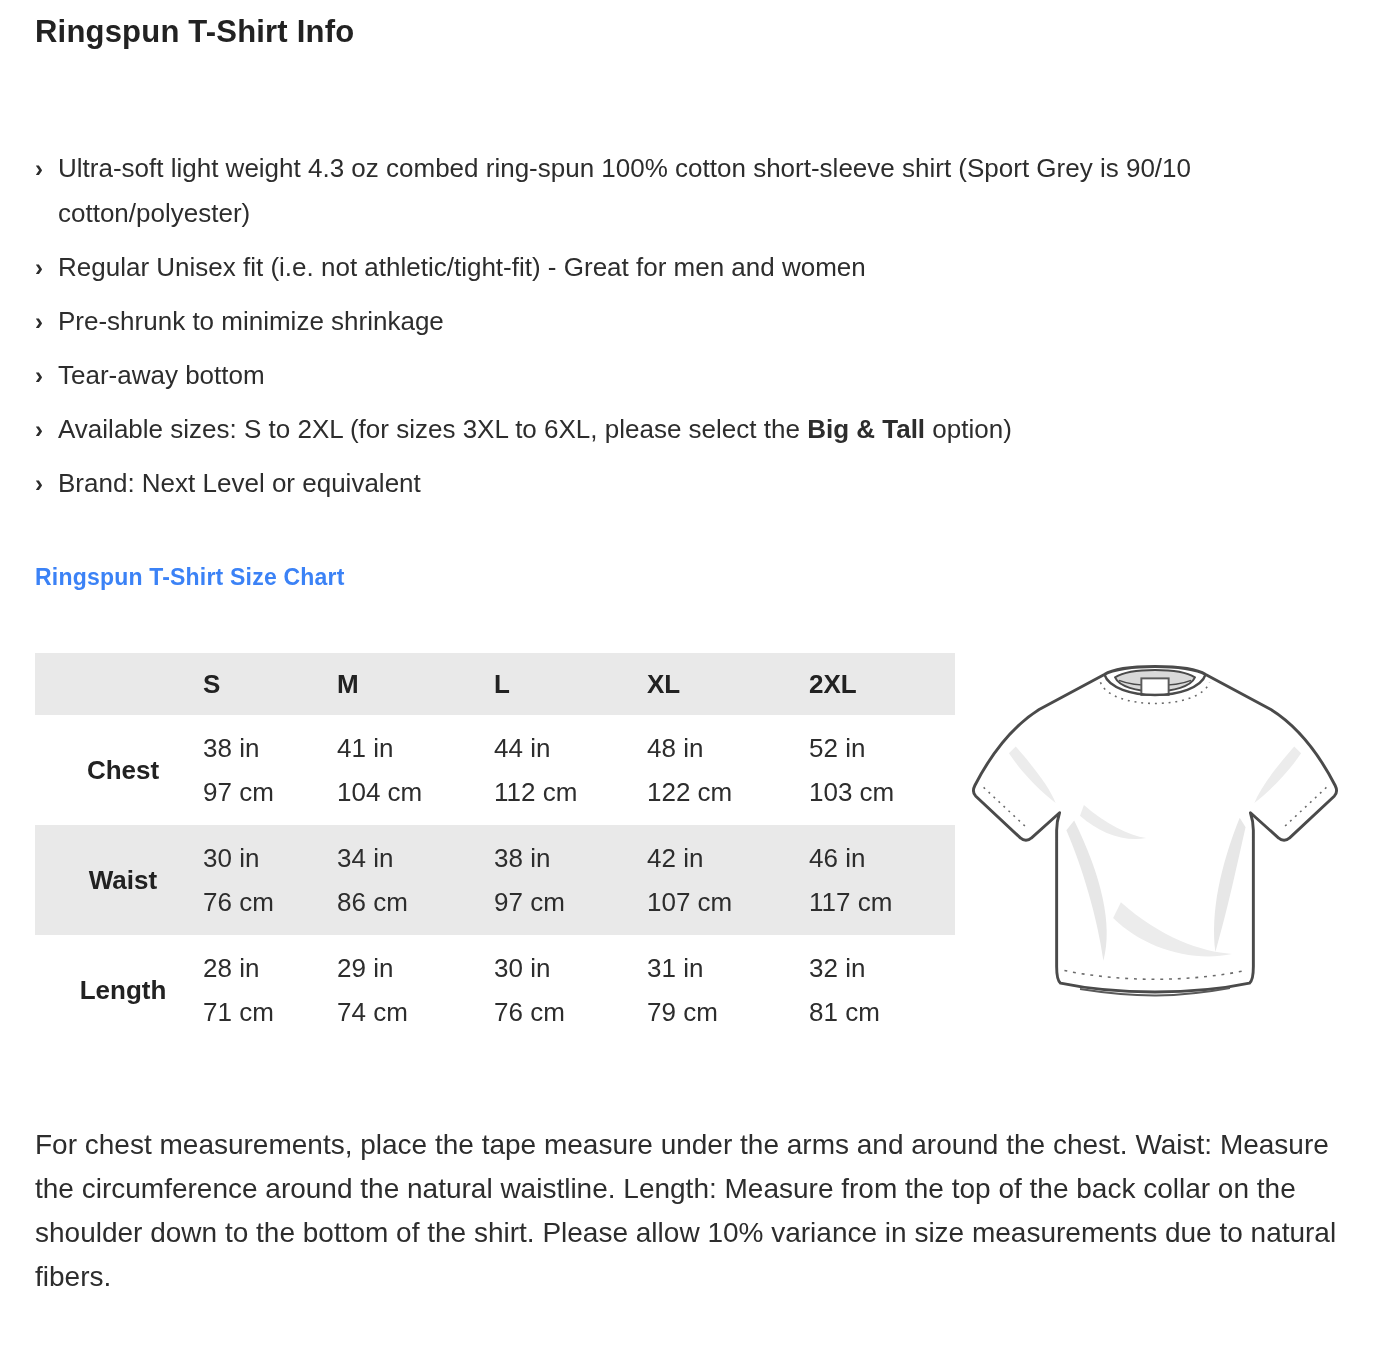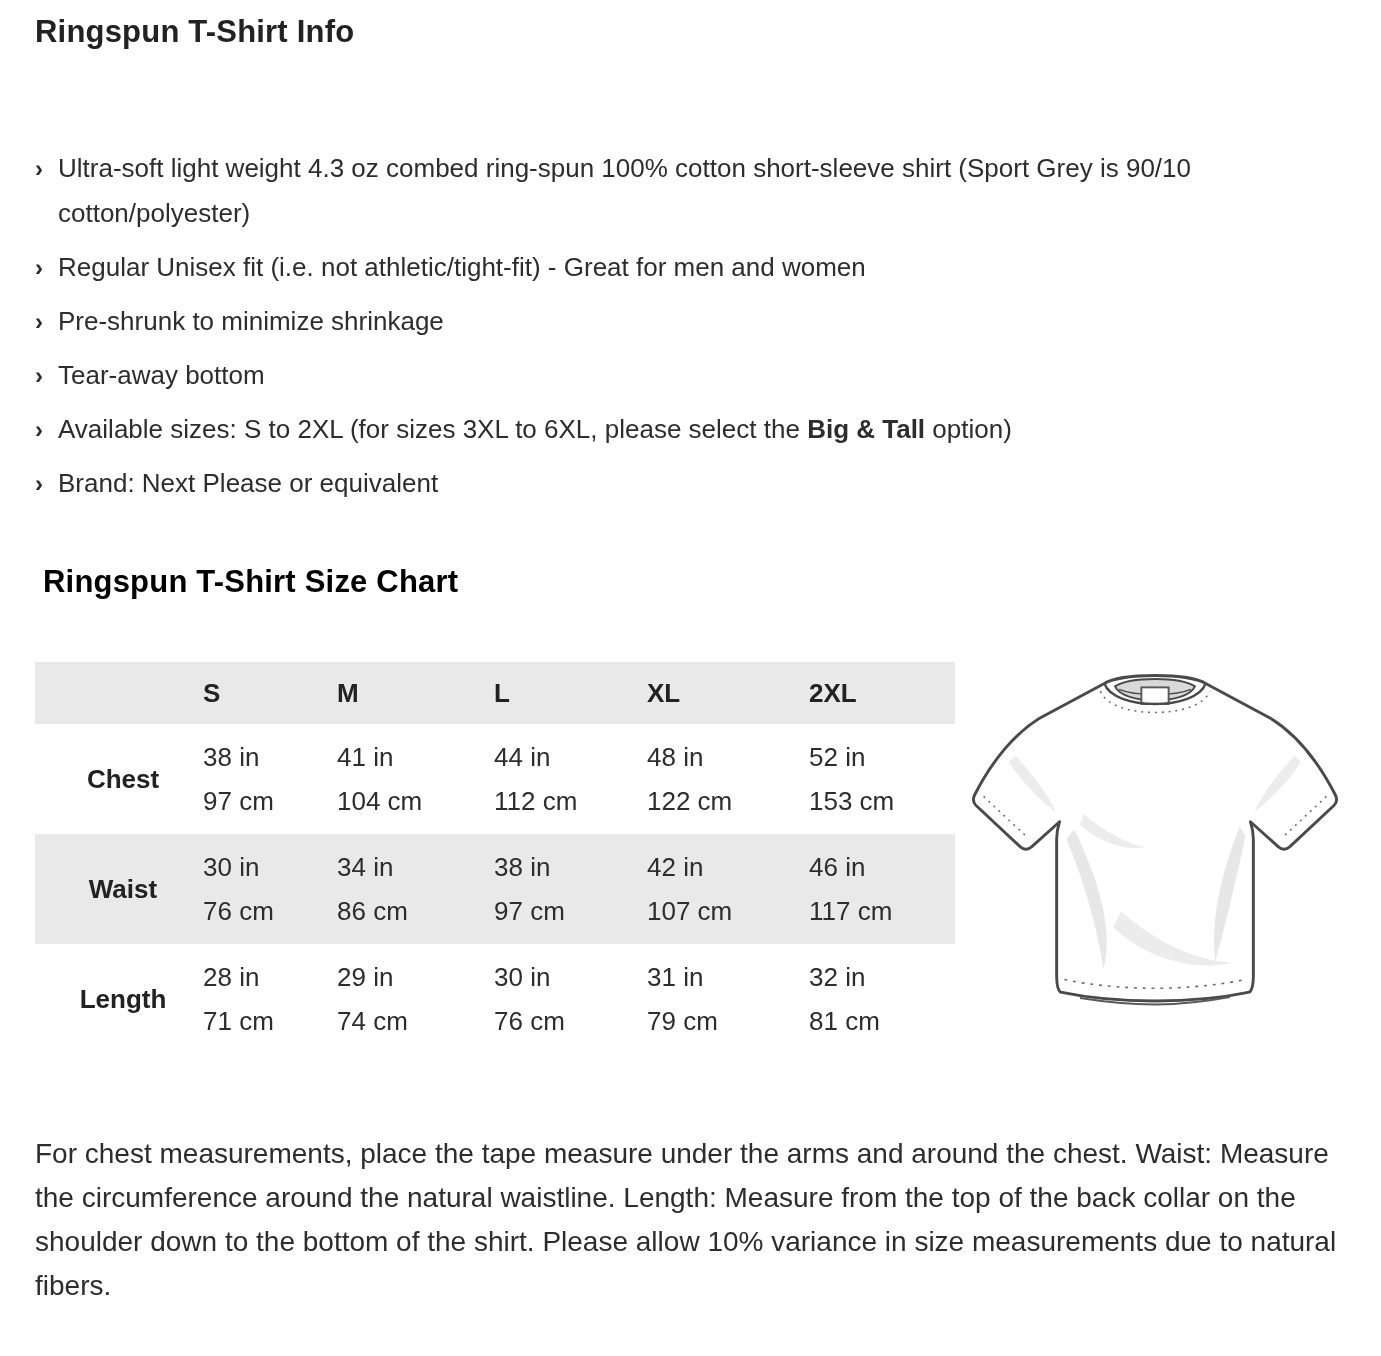--- a/index.html
+++ b/index.html
@@ -39,24 +39,24 @@
     color: #2d2d2d;
   }
   ul.features .glyph {
     flex: 0 0 23px;
     font-size: 24px;
     font-weight: bold;
     color: #2d2d2d;
   }
   ul.features .btxt b { font-weight: bold; }
   h2.section-title {
-    font-size: 31px;
-    font-weight: bold;
-    color: #000000;
-    margin: 58px 0 62px 8px;
+    font-size: 23px;
+    font-weight: bold;
+    color: #3b82f6;
+    margin: 58px 0 62px 0;
     letter-spacing: 0.2px;
   }
   .chart-row {
     display: flex;
     align-items: flex-start;
   }
   table.size-chart {
     border-collapse: collapse;
     width: 920px;
     table-layout: fixed;
@@ -126,21 +126,21 @@
     <li>
       <span class="glyph">›</span>
       <span class="btxt">Tear-away bottom</span>
     </li>
     <li>
       <span class="glyph">›</span>
       <span class="btxt"><span>Available sizes: S to 2XL (for sizes 3XL to 6XL, please select the </span><b>Big &amp; Tall</b><span> option)</span></span>
     </li>
     <li>
       <span class="glyph">›</span>
-      <span class="btxt">Brand: Next Please or equivalent</span>
+      <span class="btxt">Brand: Next Level or equivalent</span>
     </li>
   </ul>
 
   <h2 class="section-title">Ringspun T-Shirt Size Chart</h2>
 
   <div class="chart-row">
 
     <table class="size-chart">
       <colgroup>
         <col class="c-label">
@@ -174,21 +174,21 @@
           <td>
               <div>44 in</div>
               <div>112 cm</div>
             </td>
           <td>
               <div>48 in</div>
               <div>122 cm</div>
             </td>
           <td>
               <div>52 in</div>
-              <div>153 cm</div>
+              <div>103 cm</div>
             </td>
         </tr>
         <tr class="stripe">
           <th>Waist</th>
           <td>
               <div>30 in</div>
               <div>76 cm</div>
             </td>
           <td>
               <div>34 in</div>

